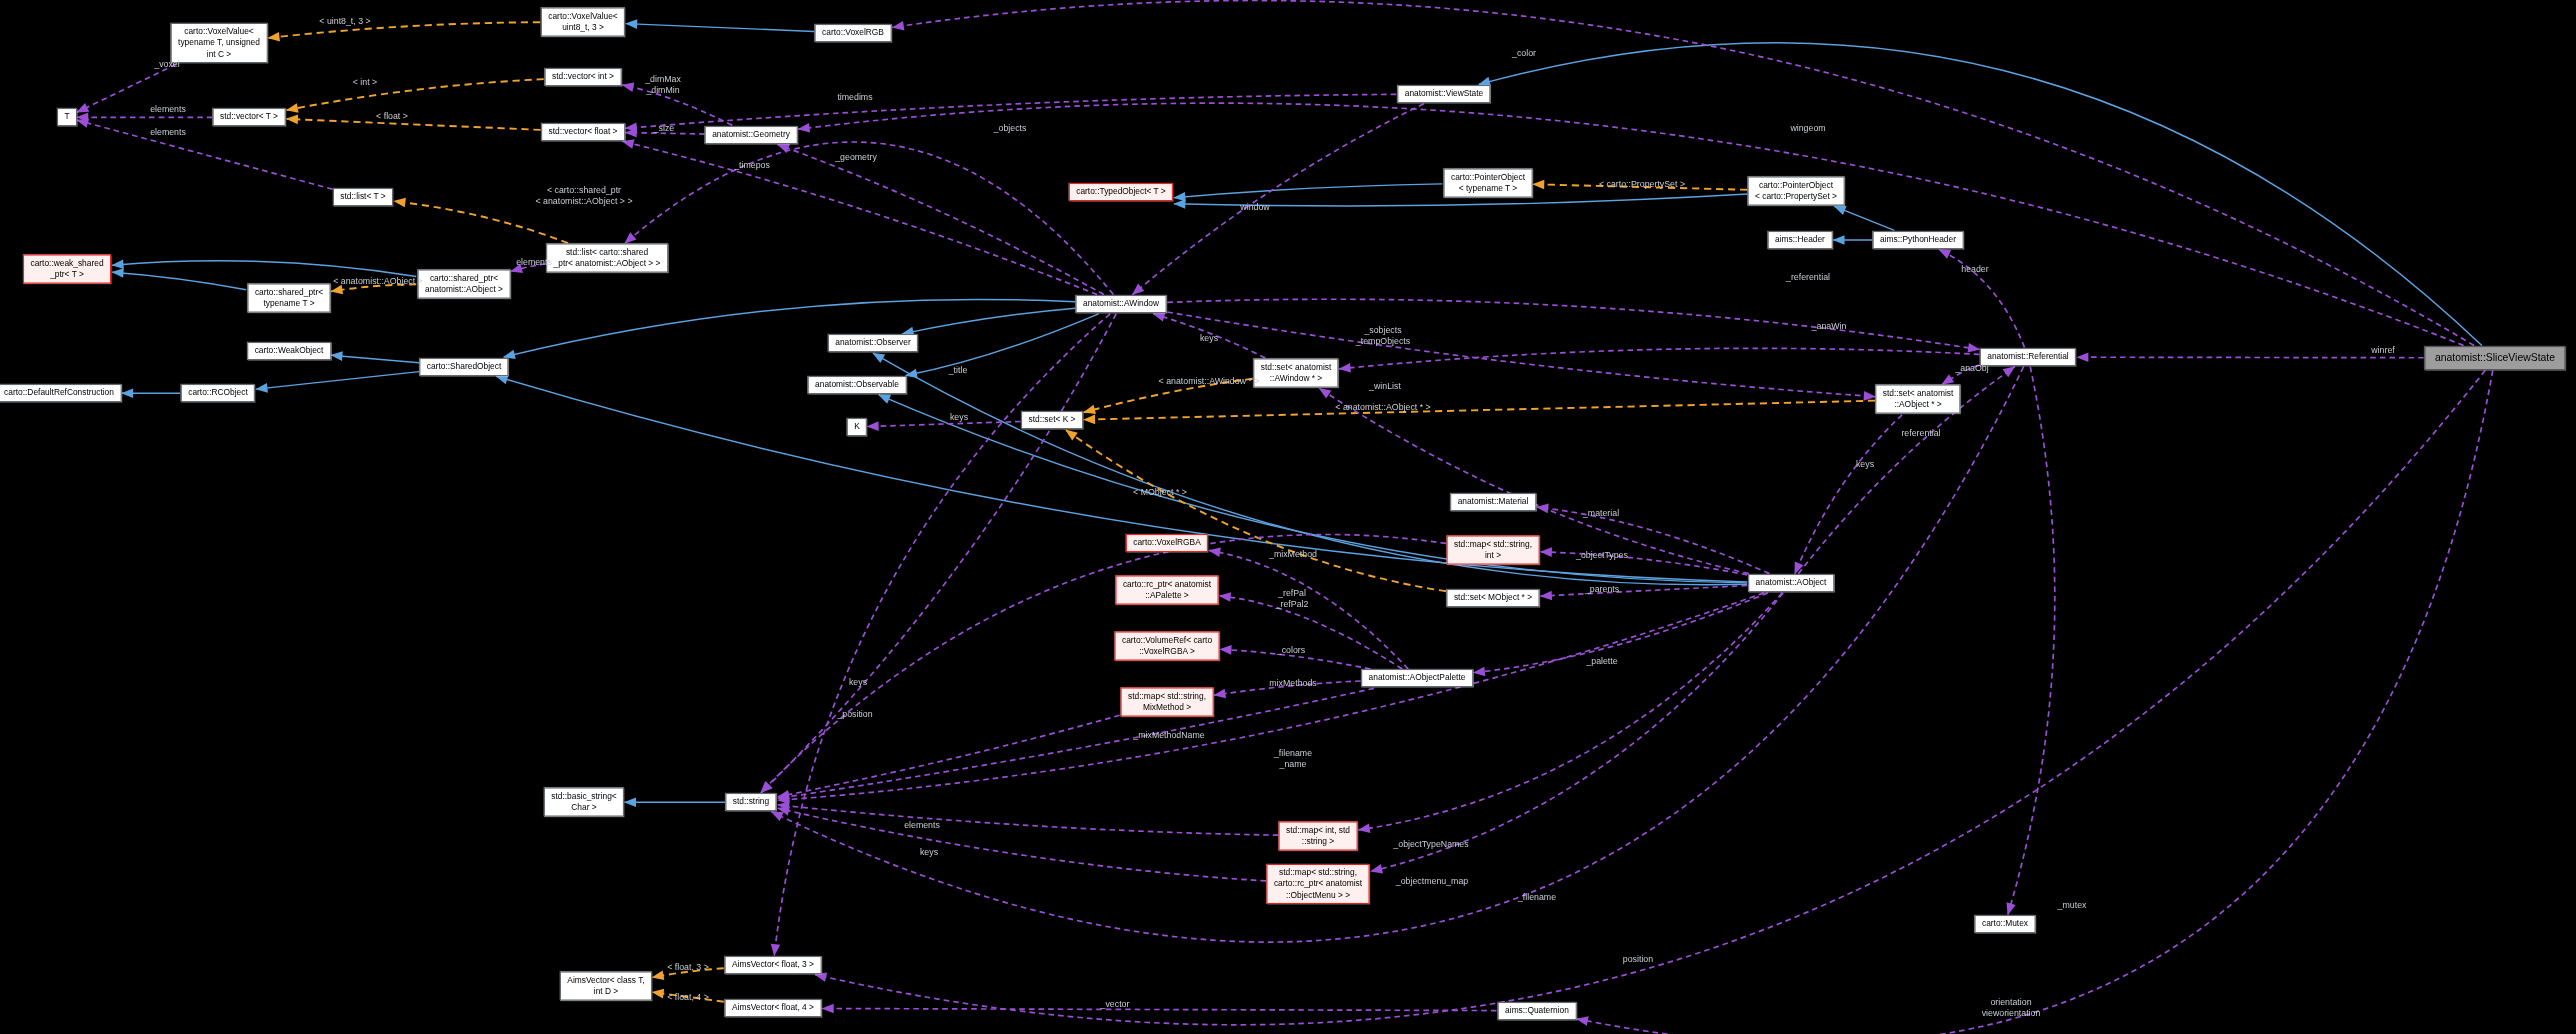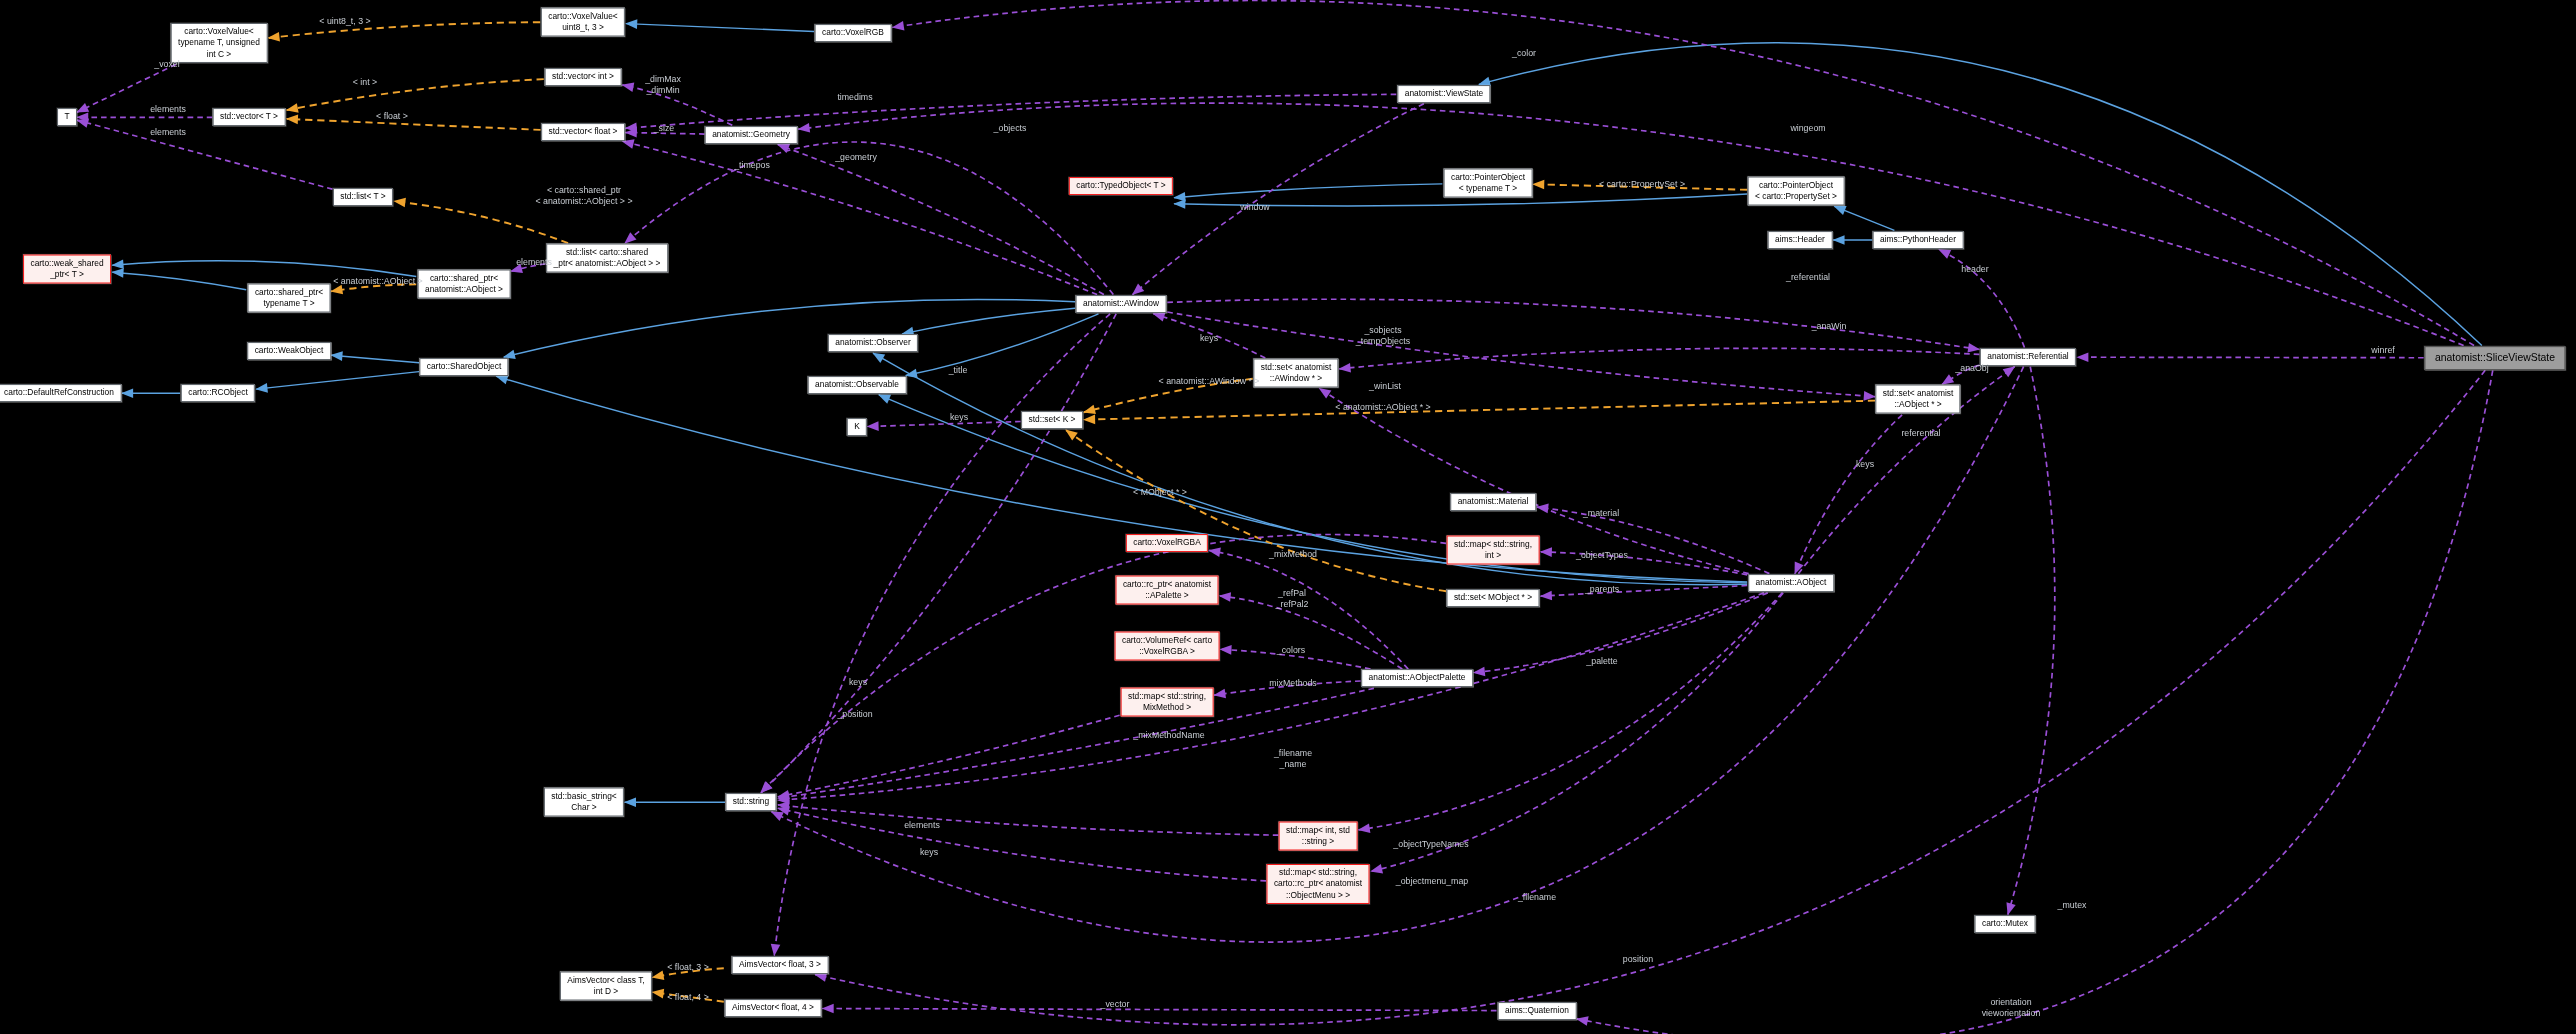--- a/index.html
+++ b/index.html
@@ -128,21 +128,21 @@
     <div class="node normal" style="left: 751px; top: 135px;">anatomist::Geometry</div>
     <div class="node normal" style="left: 1444px; top: 94px;">anatomist::ViewState</div>
     <div class="node red" style="left: 67px; top: 269px;">carto::weak_shared
 _ptr&lt; T &gt;</div>
     <div class="node normal" style="left: 289px; top: 298px;">carto::shared_ptr&lt;
 typename T &gt;</div>
     <div class="node normal" style="left: 464px; top: 284px;">carto::shared_ptr&lt;
 anatomist::AObject &gt;</div>
     <div class="node normal" style="left: 607px; top: 258px;">std::list&lt; carto::shared
 _ptr&lt; anatomist::AObject &gt; &gt;</div>
-    <div class="node red" style="left: 1121px; top: 186px;">carto::TypedObject&lt; T &gt;</div>
+    <div class="node red" style="left: 1121px; top: 192px;">carto::TypedObject&lt; T &gt;</div>
     <div class="node normal" style="left: 1488px; top: 183px;">carto::PointerObject
 &lt; typename T &gt;</div>
     <div class="node normal" style="left: 1796px; top: 191px;">carto::PointerObject
 &lt; carto::PropertySet &gt;</div>
     <div class="node normal" style="left: 1800px; top: 240px;">aims::Header</div>
     <div class="node normal" style="left: 1918px; top: 240px;">aims::PythonHeader</div>
     <div class="node normal" style="left: 289px; top: 351px;">carto::WeakObject</div>
     <div class="node normal" style="left: 218px; top: 393px;">carto::RCObject</div>
     <div class="node normal" style="left: 59px; top: 393px;">carto::DefaultRefConstruction</div>
     <div class="node normal" style="left: 464px; top: 367px;">carto::SharedObject</div>
@@ -174,21 +174,21 @@
 Char &gt;</div>
     <div class="node normal" style="left: 751px; top: 802px;">std::string</div>
     <div class="node red" style="left: 1318px; top: 836px;">std::map&lt; int, std
 ::string &gt;</div>
     <div class="node red" style="left: 1318px; top: 884px;">std::map&lt; std::string,
 carto::rc_ptr&lt; anatomist
 ::ObjectMenu &gt; &gt;</div>
     <div class="node normal" style="left: 2005px; top: 924px;">carto::Mutex</div>
     <div class="node normal" style="left: 606px; top: 986px;">AimsVector&lt; class T,
 int D &gt;</div>
-    <div class="node normal" style="left: 773px; top: 965px; margin-left: 7px;">AimsVector&lt; float, 3 &gt;</div>
+    <div class="node normal" style="left: 773px; top: 965px;">AimsVector&lt; float, 3 &gt;</div>
     <div class="node normal" style="left: 773px; top: 1008px;">AimsVector&lt; float, 4 &gt;</div>
     <div class="node normal" style="left: 1537px; top: 1011px;">aims::Quaternion</div>
     <div class="edge-label" style="left: 345px; top: 21px;">&lt; uint8_t, 3 &gt;</div>
     <div class="edge-label" style="left: 365px; top: 82px;">&lt; int &gt;</div>
     <div class="edge-label" style="left: 364px; top: 116px; margin-left: 28px;">&lt; float &gt;</div>
     <div class="edge-label" style="left: 584px; top: 196px;">&lt; carto::shared_ptr
 &lt; anatomist::AObject &gt; &gt;</div>
     <div class="edge-label" style="left: 378px; top: 281px;">&lt; anatomist::AObject &gt;</div>
     <div class="edge-label" style="left: 1642px; top: 184px;">&lt; carto::PropertySet &gt;</div>
     <div class="edge-label" style="left: 1209px; top: 381px;">&lt; anatomist::AWindow * &gt;</div>

